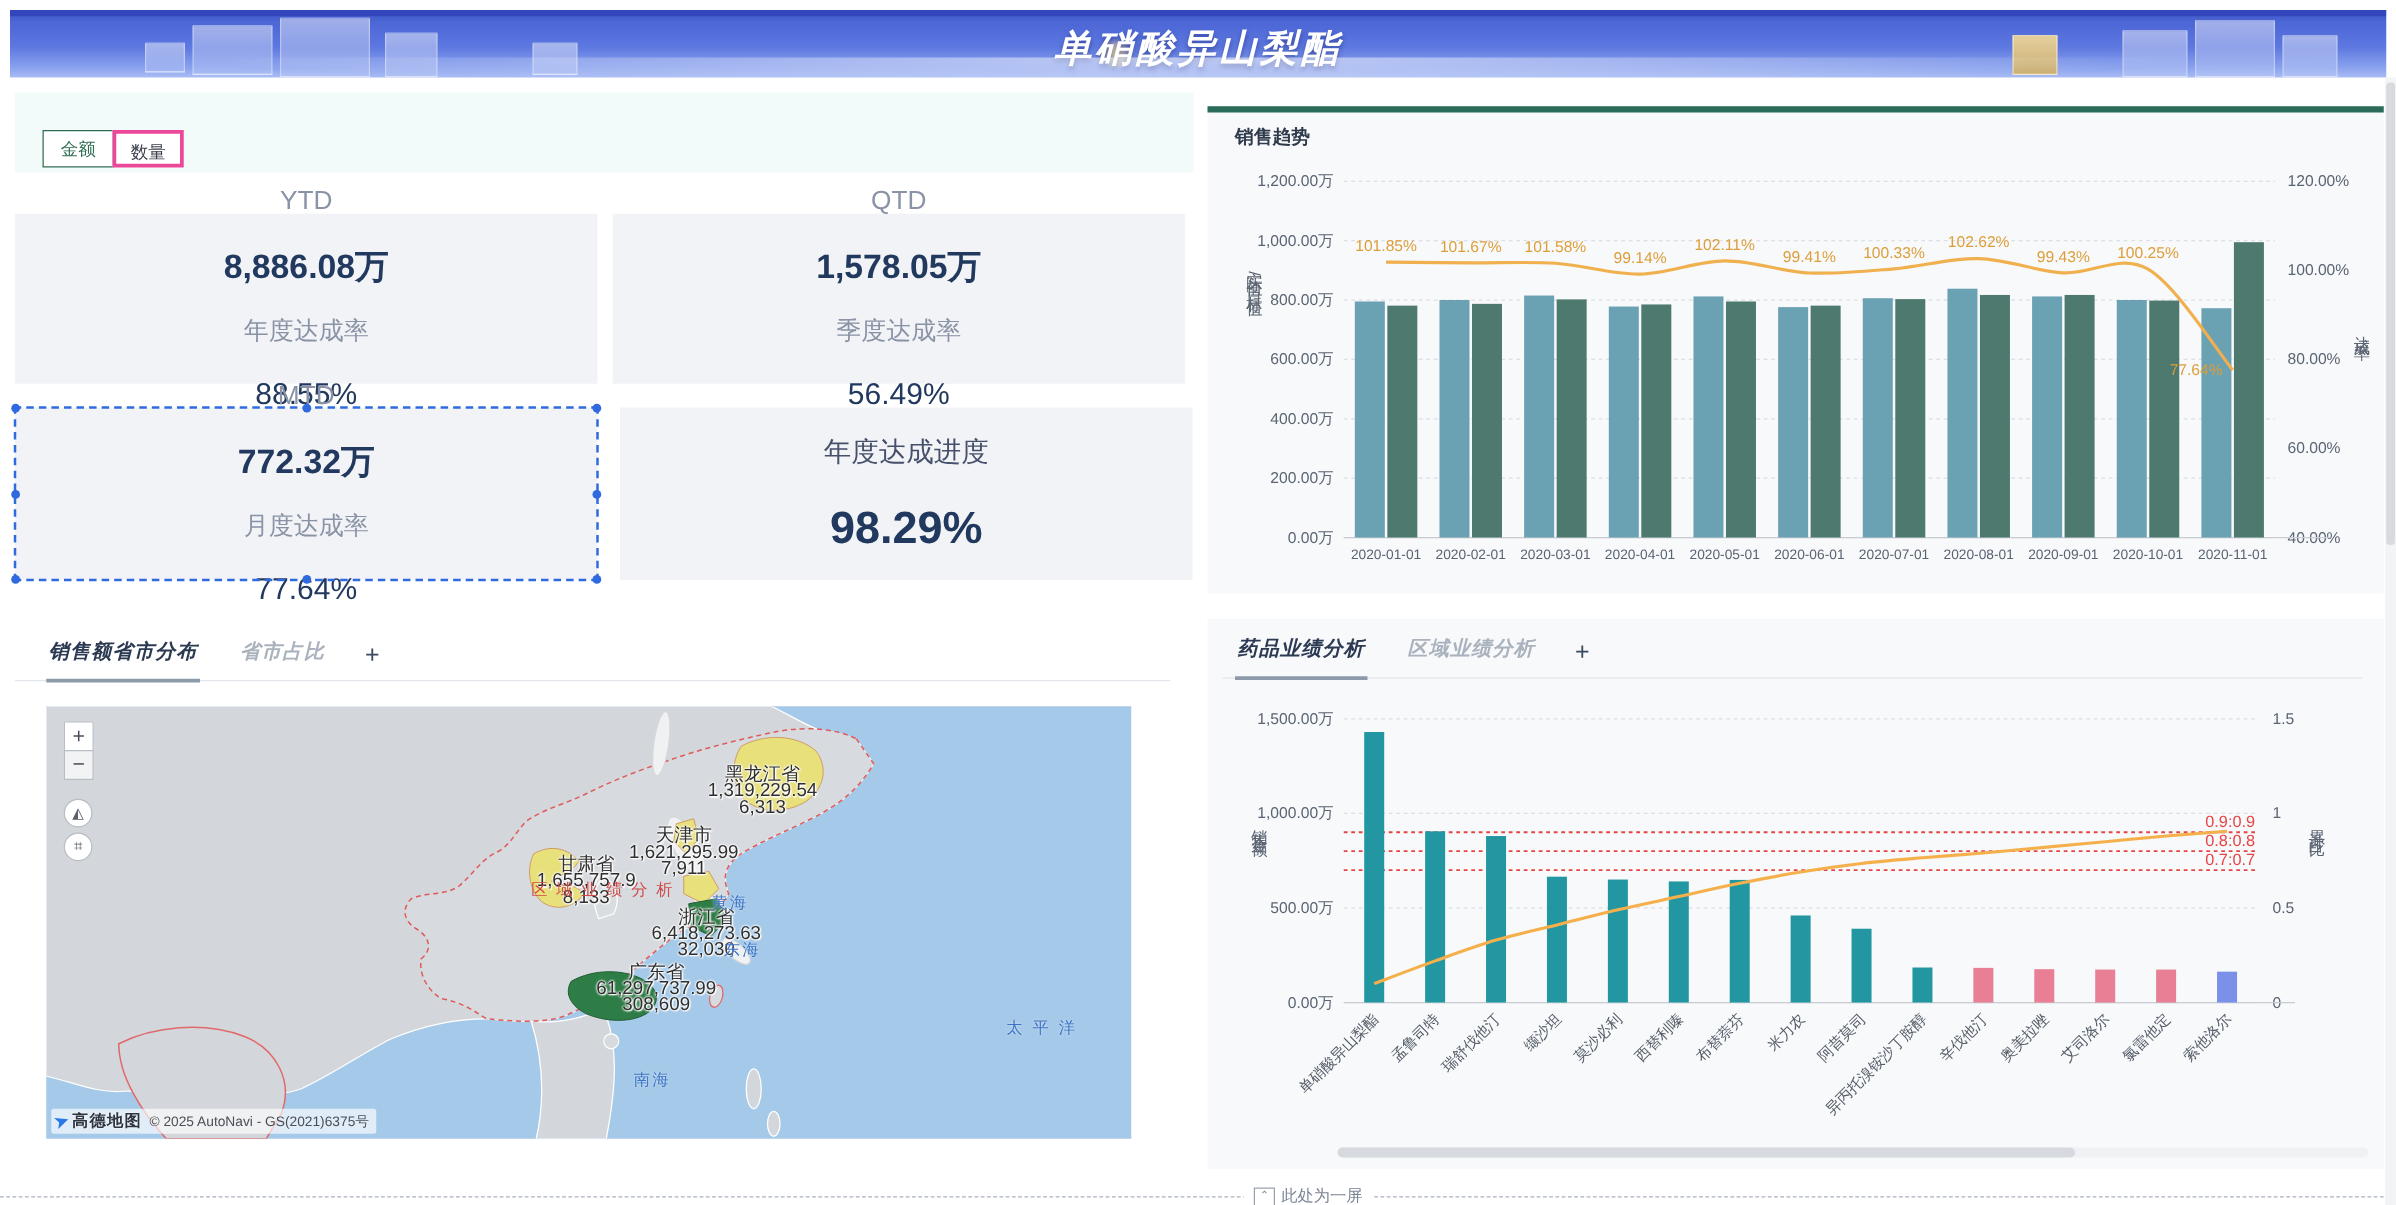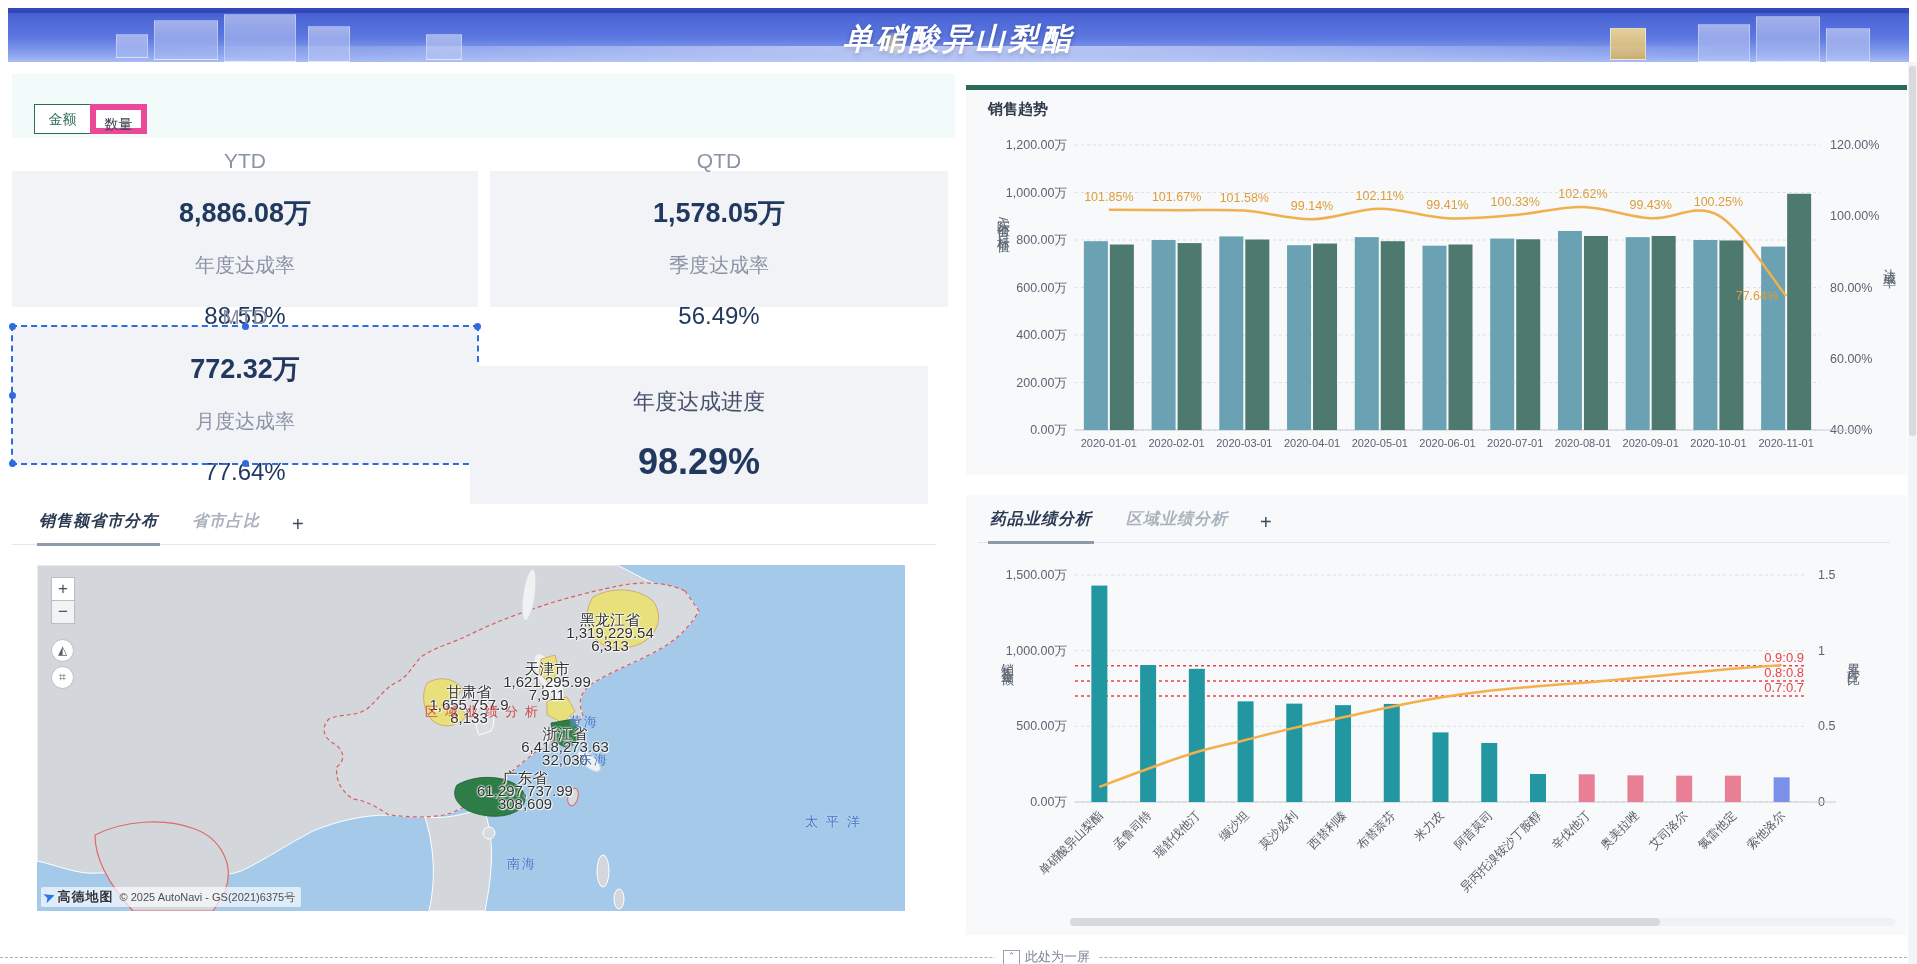--- a/index.html
+++ b/index.html
@@ -12,21 +12,21 @@
   .banner::before{content:"";position:absolute;left:0;top:0;width:100%;height:5px;background:#3446bb;}
   .banner::after{content:"";position:absolute;left:0;bottom:-18px;width:100%;height:34px;background:radial-gradient(60% 100% at 50% 0%,rgba(255,255,255,.55),rgba(255,255,255,0) 70%);}
   .banner-title{width:100%;text-align:center;top:11px;color:#fff;font-size:30px;font-weight:bold;font-style:italic;letter-spacing:3px;text-shadow:0 2px 4px rgba(25,35,110,.5);}
   .bld{position:absolute;background:linear-gradient(180deg,rgba(255,255,255,.48),rgba(255,255,255,.12));border:1px solid rgba(255,255,255,.35);}
   .glow{position:absolute;width:26px;height:26px;border-radius:50%;background:radial-gradient(circle,#ffe9a8 0%,rgba(255,225,140,.55) 35%,rgba(255,255,255,0) 70%);}
 
   
   .metric-strip{left:12px;top:74px;width:943px;height:64px;background:#f3fafa;}
   .metric-tab{top:104px;height:30px;width:57px;box-sizing:border-box;background:#fff;font-size:14px;line-height:28px;text-align:center;cursor:pointer;}
   .metric-tab.active{border:1px solid #2f6e54;color:#2f6e54;}
-  .metric-tab.inactive{border:6px solid #ec4899;color:#3a414d;}
+  .metric-tab.inactive{border:3px solid #ec4899;color:#3a414d;}
 
   
   .kpi-card{background:#f1f3f6;display:flex;flex-direction:column;align-items:center;justify-content:center;box-sizing:border-box;gap:20px;}
   .kpi-title{color:#8a93a6;font-size:21px;line-height:30px;}
   .kpi-value{color:#22395f;font-size:27px;font-weight:bold;line-height:34px;}
   .kpi-rate-label{color:#8a93a6;font-size:20px;line-height:30px;}
   .kpi-rate{color:#22395f;font-size:24px;line-height:32px;}
   .kpi-card.selected{outline:2px dashed #2f6bdf;outline-offset:-1px;}
   .handle{position:absolute;width:7px;height:7px;border-radius:50%;background:#2f6bdf;}
   .progress-label{color:#46506b;font-size:22px;line-height:34px;}
@@ -112,21 +112,21 @@
     <div class="kpi-rate">77.64%</div>
     <div class="handle" style="left:-3px;top:-3px;"></div>
     <div class="handle" style="left:230px;top:-3px;"></div>
     <div class="handle" style="right:-3px;top:-3px;"></div>
     <div class="handle" style="left:-3px;top:66px;"></div>
     <div class="handle" style="right:-3px;top:66px;"></div>
     <div class="handle" style="left:-3px;bottom:-3px;"></div>
     <div class="handle" style="left:230px;bottom:-3px;"></div>
     <div class="handle" style="right:-3px;bottom:-3px;"></div>
   </div>
-  <div class="abs kpi-card" style="left:470px;top:326px;width:458px;height:138px;margin-top:40px;">
+  <div class="abs kpi-card" style="left:496px;top:326px;width:458px;height:138px;">
     <div class="progress-label">年度达成进度</div>
     <div class="progress-value">98.29%</div>
   </div>
 
   <div class="abs ptabs map-tabbar">
     <div class="ptab active">销售额省市分布</div>
     <div class="ptab">省市占比</div>
     <div class="ptab-add">+</div>
   </div>
 

